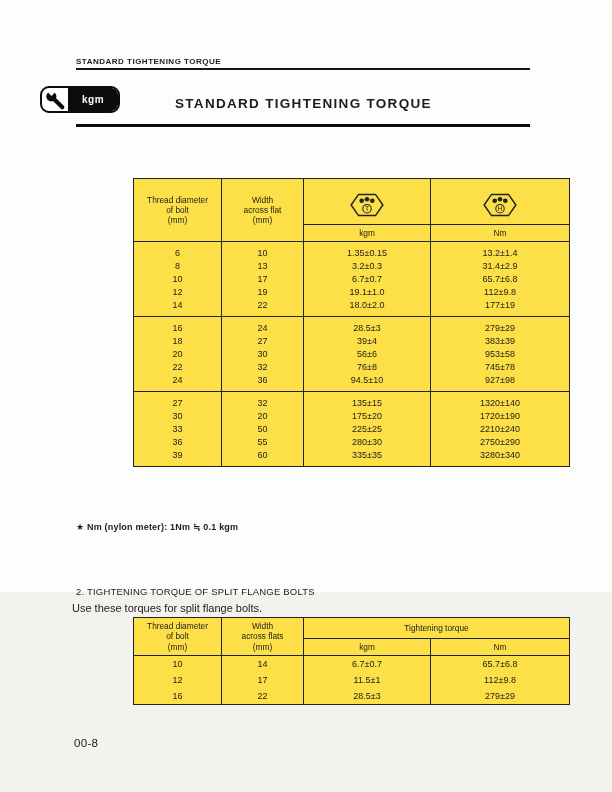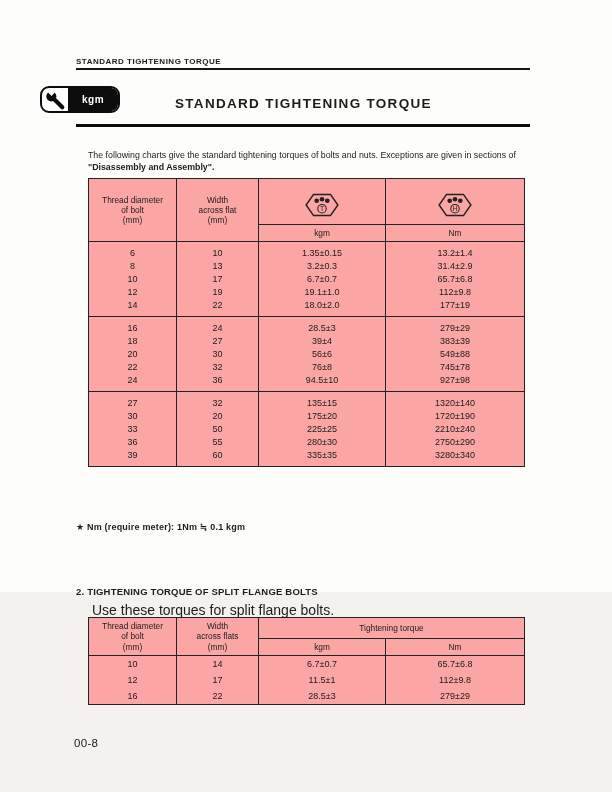--- a/index.html
+++ b/index.html
@@ -19,39 +19,39 @@
                     display: flex; align-items: center; justify-content: center;
                     font-size: 10px; font-weight: bold; letter-spacing: 0.5px; }
 
   .page-title { position: absolute; left: 175px; top: 96px; font-size: 13.5px; font-weight: bold; letter-spacing: 1.3px; }
   .title-rule { position: absolute; left: 76px; top: 124px; width: 454px; height: 3px; background: #0c0c0c; }
 
   .s1-heading { position: absolute; left: 76px; top: 134px; font-size: 9.5px; font-weight: bold; letter-spacing: 0.2px; }
   .s1-intro   { position: absolute; left: 88px; top: 149px; width: 442px; font-size: 8.8px; line-height: 1.4; }
   .s1-intro .bold-line { font-weight: bold; }
 
-  .torque-table { border-collapse: collapse; table-layout: fixed; background: #fca5a5; }
+  .torque-table { border-collapse: collapse; table-layout: fixed; background: #fde047; margin-left: 45px; }
   .torque-table, .torque-table th, .torque-table td { border: 1px solid #222; }
   .torque-table { border-width: 1.5px; }
   .torque-table th { font-weight: normal; font-size: 8.3px; text-align: center;
                      white-space: pre-line; line-height: 1.25; padding: 3px 2px; }
   .torque-table td { text-align: center; font-size: 9px; padding: 1.5px 4px;
                      border-top: none; border-bottom: none; }
   .torque-table tbody { border-top: 1.2px solid #222; }
   .torque-table tbody tr:first-child td { padding-top: 6px; }
   .torque-table tbody tr:last-child td  { padding-bottom: 6px; }
   .icon-cell { height: 30px; }
   .unit-cell { height: 14px; font-size: 8.6px; }
 
   #table1 { position: absolute; left: 88px; top: 178px; width: 436px; }
   .s1-note   { position: absolute; left: 88px; top: 486px; width: 440px; font-size: 8.8px; line-height: 1.45; }
   .star-note { position: absolute; left: 76px; top: 522px; font-size: 9px; font-weight: bold; letter-spacing: 0.2px; }
 
-  .s2-heading { position: absolute; left: 76px; top: 586px; font-size: 9.5px; font-weight: bold; letter-spacing: 0.2px; }
-  .s2-intro   { position: absolute; left: 92px; top: 602px; font-size: 14px; }
+  .s2-heading { position: absolute; left: 76px; top: 586px; font-size: 9.5px; font-weight: normal; letter-spacing: 0.2px; }
+  .s2-intro   { position: absolute; left: 72px; top: 602px; font-size: 11px; }
   #table2 { position: absolute; left: 88px; top: 617px; width: 436px; }
   #table2 td { padding: 3px 4px; }
 
   .page-footer { position: absolute; left: 74px; top: 737px; font-size: 11.5px; letter-spacing: 0.3px; }
 </style>
 </head>
 <body>
 
 <div class="page">
 
@@ -66,24 +66,20 @@
         <line x1="10" y1="10" x2="20" y2="20" stroke="#0c0c0c" stroke-width="4.5" stroke-linecap="round"></line>
       </svg>
     </span>
     <span class="kgm-box">kgm</span>
   </div>
 
   <div class="page-title">STANDARD TIGHTENING TORQUE</div>
   <div class="title-rule"></div>
 
 
-  <div class="s1-intro">
-    <span>The following charts give the standard tightening torques of bolts and nuts. Exceptions are given in sections of</span><br>
-    <span class="bold-line">"Disassembly and Assembly".</span>
-  </div>
 
   <table id="table1" class="torque-table">
     <colgroup>
       <col style="width:88px">
         <col style="width:82px">
         <col style="width:127px">
         <col style="width:139px">
     </colgroup>
     <thead>
       <tr>
@@ -161,21 +157,21 @@
         <tr>
           <td>18</td>
           <td>27</td>
           <td>39±4</td>
           <td>383±39</td>
         </tr>
         <tr>
           <td>20</td>
           <td>30</td>
           <td>56±6</td>
-          <td>549±88</td>
+          <td>953±58</td>
         </tr>
         <tr>
           <td>22</td>
           <td>32</td>
           <td>76±8</td>
           <td>745±78</td>
         </tr>
         <tr>
           <td>24</td>
           <td>36</td>
@@ -210,21 +206,21 @@
         </tr>
         <tr>
           <td>39</td>
           <td>60</td>
           <td>335±35</td>
           <td>3280±340</td>
         </tr>
       </tbody>
   </table>
 
-  <div class="star-note">★ Nm (require meter):  1Nm ≒ 0.1 kgm</div>
+  <div class="star-note">★ Nm (nylon meter):  1Nm ≒ 0.1 kgm</div>
 
   <div class="s2-heading">2. TIGHTENING TORQUE OF SPLIT FLANGE BOLTS</div>
   <div class="s2-intro">Use these torques for split flange bolts.</div>
 
   <table id="table2" class="torque-table">
     <colgroup>
       <col style="width:88px">
         <col style="width:82px">
         <col style="width:127px">
         <col style="width:139px">

